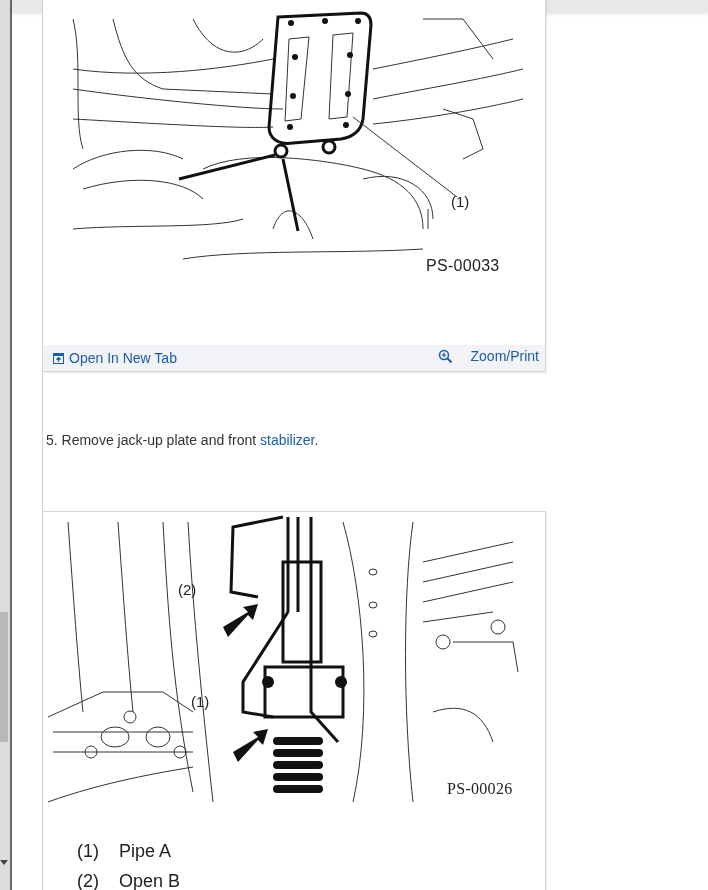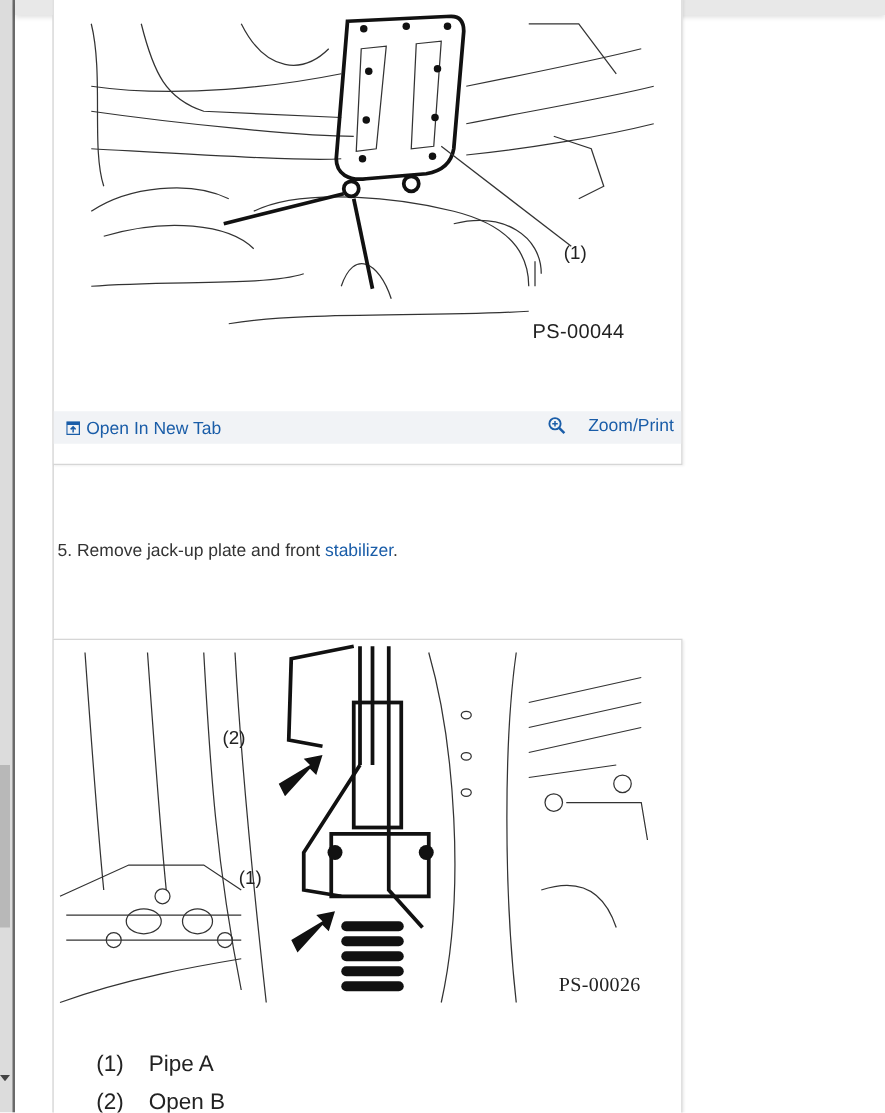--- a/index.html
+++ b/index.html
@@ -29,21 +29,21 @@
   }
   .fig1 { top:-2px; height:372px; }
   .fig2 { top:511px; height:400px; }
   .fig-img { position:absolute; left:0; top:0; width:502px; }
   .fig-code {
     position:absolute; font-size:16px; color:#222; letter-spacing:0.3px;
   }
   .legend { position:absolute; left:48px; font-size:18px; color:#222; }
   .legend .num { display:inline-block; width:42px; }
   .toolbar {
-    position:absolute; left:0; bottom:16px; width:502px; height:26px; background:#f1f3f6;
+    position:absolute; left:0; bottom:0; width:502px; height:26px; background:#f1f3f6;
     font-size:14px; color:#1a5da8;
   }
   .tb-left { position:absolute; left:10px; top:5px; display:flex; align-items:center; gap:5px; cursor:pointer; }
   .tb-right { position:absolute; right:6px; top:3px; display:flex; align-items:center; gap:18px; cursor:pointer; }
   .step {
     position:absolute; left:46px; top:432px; font-size:14px; color:#333;
   }
   .step a { color:#1a5da8; text-decoration:none; }
   svg .ln { fill:none; stroke:#333; stroke-width:1; }
   svg .bk { fill:none; stroke:#111; stroke-width:3; }
@@ -94,21 +94,21 @@
       <circle cx="303" cy="126" r="3" fill="#111"></circle>
     <circle cx="238" cy="152" r="6" class="bk" stroke-width="2"></circle>
       <circle cx="286" cy="148" r="6" class="bk" stroke-width="2"></circle>
 
     <path class="bk" d="M232 156 L136 180"></path>
       <path class="bk" d="M240 160 L255 232"></path>
     <path class="ln" d="M310 118 L414 198"></path>
     <path class="ln" d="M385 210 L385 230"></path>
     <text class="lbl" x="408" y="208">(1)</text>
   </svg>
-  <div class="fig-code" style="left:383px; top:258px;">PS-00044</div>
+  <div class="fig-code" style="left:383px; top:258px;">PS-00033</div>
   <div class="toolbar">
     <div class="tb-left">
       <svg width="11" height="11" viewBox="0 0 11 11">
         <rect x="0.5" y="0.5" width="10" height="10" fill="none" stroke="#1a5da8"></rect>
         <rect x="0.5" y="0.5" width="10" height="2.5" fill="#1a5da8"></rect>
         <path d="M5.5 9 L5.5 4.5 M3.5 6.5 L5.5 4.5 L7.5 6.5" stroke="#1a5da8" fill="none" stroke-width="1.2"></path>
       </svg>
       <span>Open In New Tab</span>
     </div>
     <div class="tb-right">

